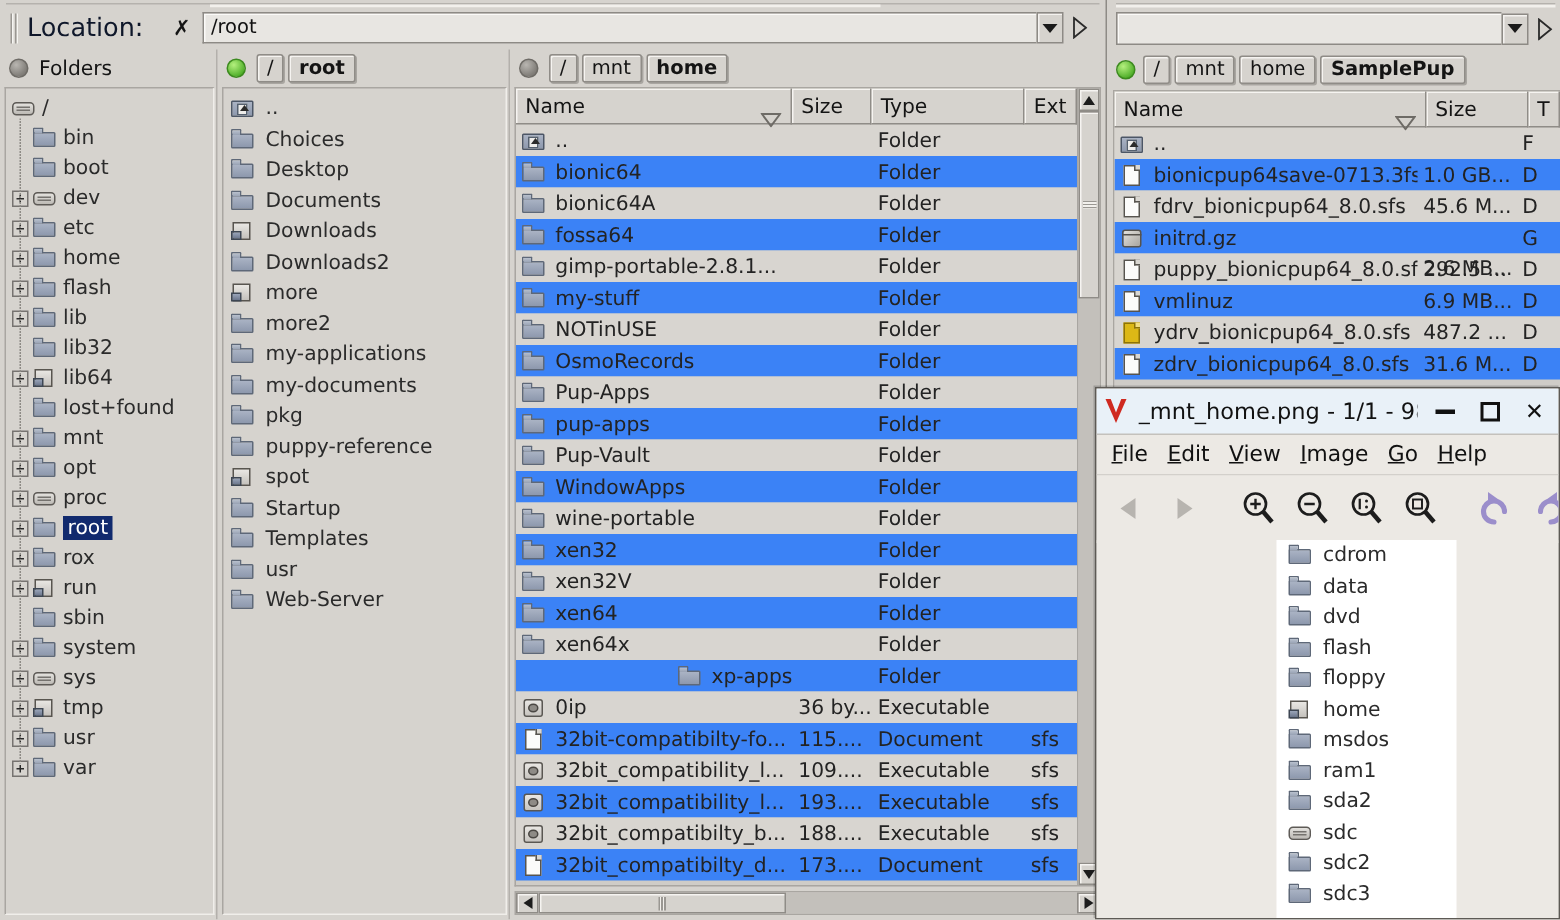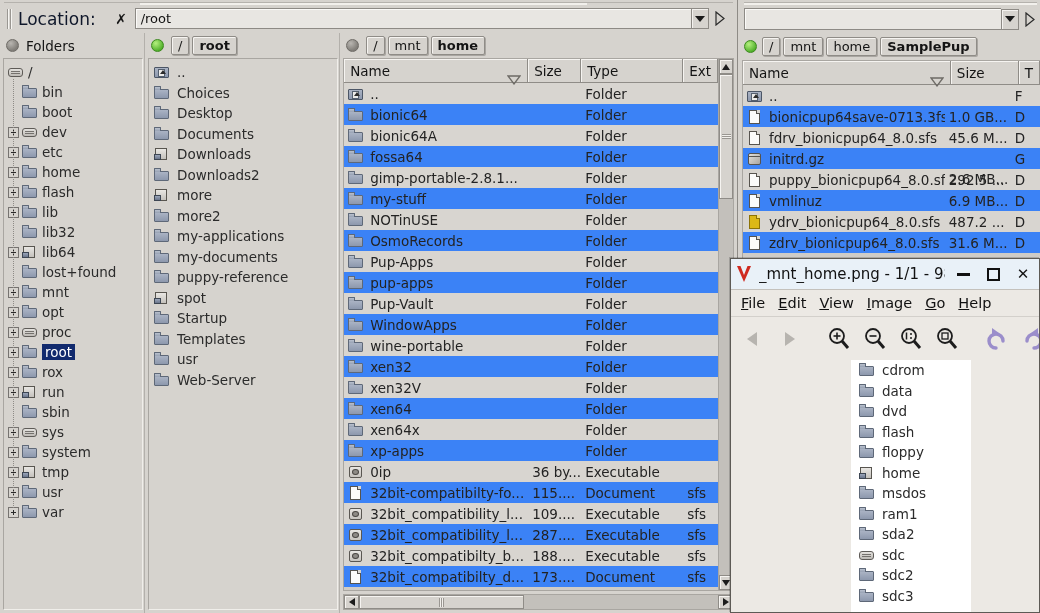--- a/index.html
+++ b/index.html
@@ -413,29 +413,29 @@
               <span class="indent">
                 <span class="exp noplus"></span>
               </span>
               <span class="ic ic-folder"></span>
               <span class="tlabel">sbin</span>
             </div>
             <div class="trow">
               <span class="indent">
                 <span class="exp"></span>
               </span>
+              <span class="ic ic-folder"></span>
+              <span class="tlabel">system</span>
+            </div>
+            <div class="trow">
+              <span class="indent">
+                <span class="exp"></span>
+              </span>
               <span class="ic ic-disk"></span>
               <span class="tlabel">sys</span>
-            </div>
-            <div class="trow">
-              <span class="indent">
-                <span class="exp"></span>
-              </span>
-              <span class="ic ic-folder"></span>
-              <span class="tlabel">system</span>
             </div>
             <div class="trow">
               <span class="indent">
                 <span class="exp"></span>
               </span>
               <span class="ic ic-link"></span>
               <span class="tlabel">tmp</span>
             </div>
             <div class="trow">
               <span class="indent">
@@ -498,20 +498,24 @@
               <span class="ic ic-folder"></span>
               <span class="nm">more2</span>
             </div>
             <div class="lrow">
               <span class="ic ic-folder"></span>
               <span class="nm">my-applications</span>
             </div>
             <div class="lrow">
               <span class="ic ic-folder"></span>
               <span class="nm">my-documents</span>
+            </div>
+            <div class="lrow">
+              <span class="ic ic-folder"></span>
+              <span class="nm">pkg</span>
             </div>
             <div class="lrow">
               <span class="ic ic-folder"></span>
               <span class="nm">puppy-reference</span>
             </div>
             <div class="lrow">
               <span class="ic ic-link"></span>
               <span class="nm">spot</span>
             </div>
             <div class="lrow">
@@ -714,21 +718,21 @@
                 <div class="drow even">
                   <div class="dc-name" style="width: 184px;">
                     <span class="ic ic-folder"></span>
                     <span>xen64x</span>
                   </div>
                   <div class="dc" style="width: 53px;"></div>
                   <div class="dc" style="width: 102px;">Folder</div>
                   <div class="dc" style="flex: 1 1 0%;"></div>
                 </div>
                 <div class="drow odd">
-                  <div class="dc-name" style="width: 184px;">
+                  <div class="dc-name" style="width: 184px; justify-content: flex-end;">
                     <span class="ic ic-folder"></span>
                     <span>xp-apps</span>
                   </div>
                   <div class="dc" style="width: 53px;"></div>
                   <div class="dc" style="width: 102px;">Folder</div>
                   <div class="dc" style="flex: 1 1 0%;"></div>
                 </div>
                 <div class="drow even">
                   <div class="dc-name" style="width: 184px;">
                     <span class="ic ic-exec"></span>
@@ -754,21 +758,21 @@
                   </div>
                   <div class="dc" style="width: 53px;">109....</div>
                   <div class="dc" style="width: 102px;">Executable</div>
                   <div class="dc" style="flex: 1 1 0%;">sfs</div>
                 </div>
                 <div class="drow odd">
                   <div class="dc-name" style="width: 184px;">
                     <span class="ic ic-exec"></span>
                     <span>32bit_compatibility_l...</span>
                   </div>
-                  <div class="dc" style="width: 53px;">287....</div>
+                  <div class="dc" style="width: 53px;">193....</div>
                   <div class="dc" style="width: 102px;">Executable</div>
                   <div class="dc" style="flex: 1 1 0%;">sfs</div>
                 </div>
                 <div class="drow even">
                   <div class="dc-name" style="width: 184px;">
                     <span class="ic ic-exec"></span>
                     <span>32bit_compatibilty_b...</span>
                   </div>
                   <div class="dc" style="width: 53px;">188....</div>
                   <div class="dc" style="width: 102px;">Executable</div>

